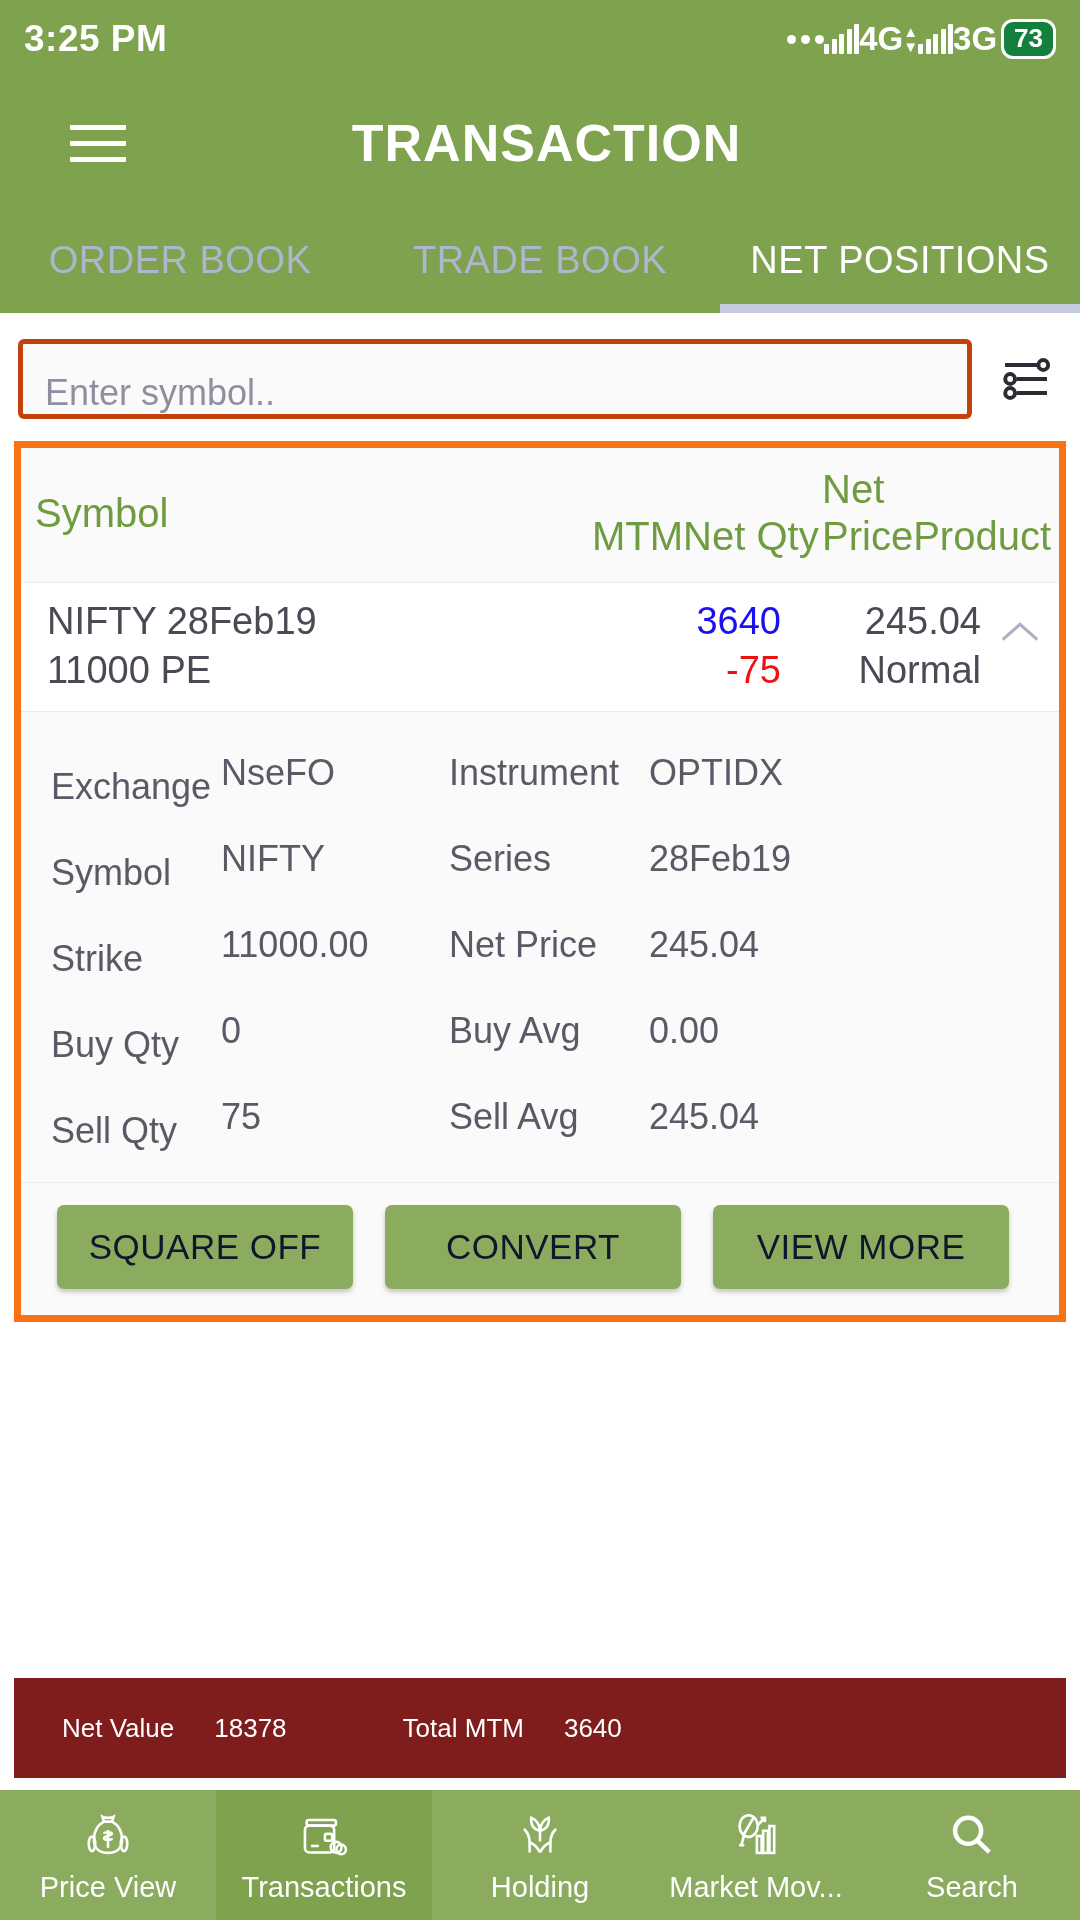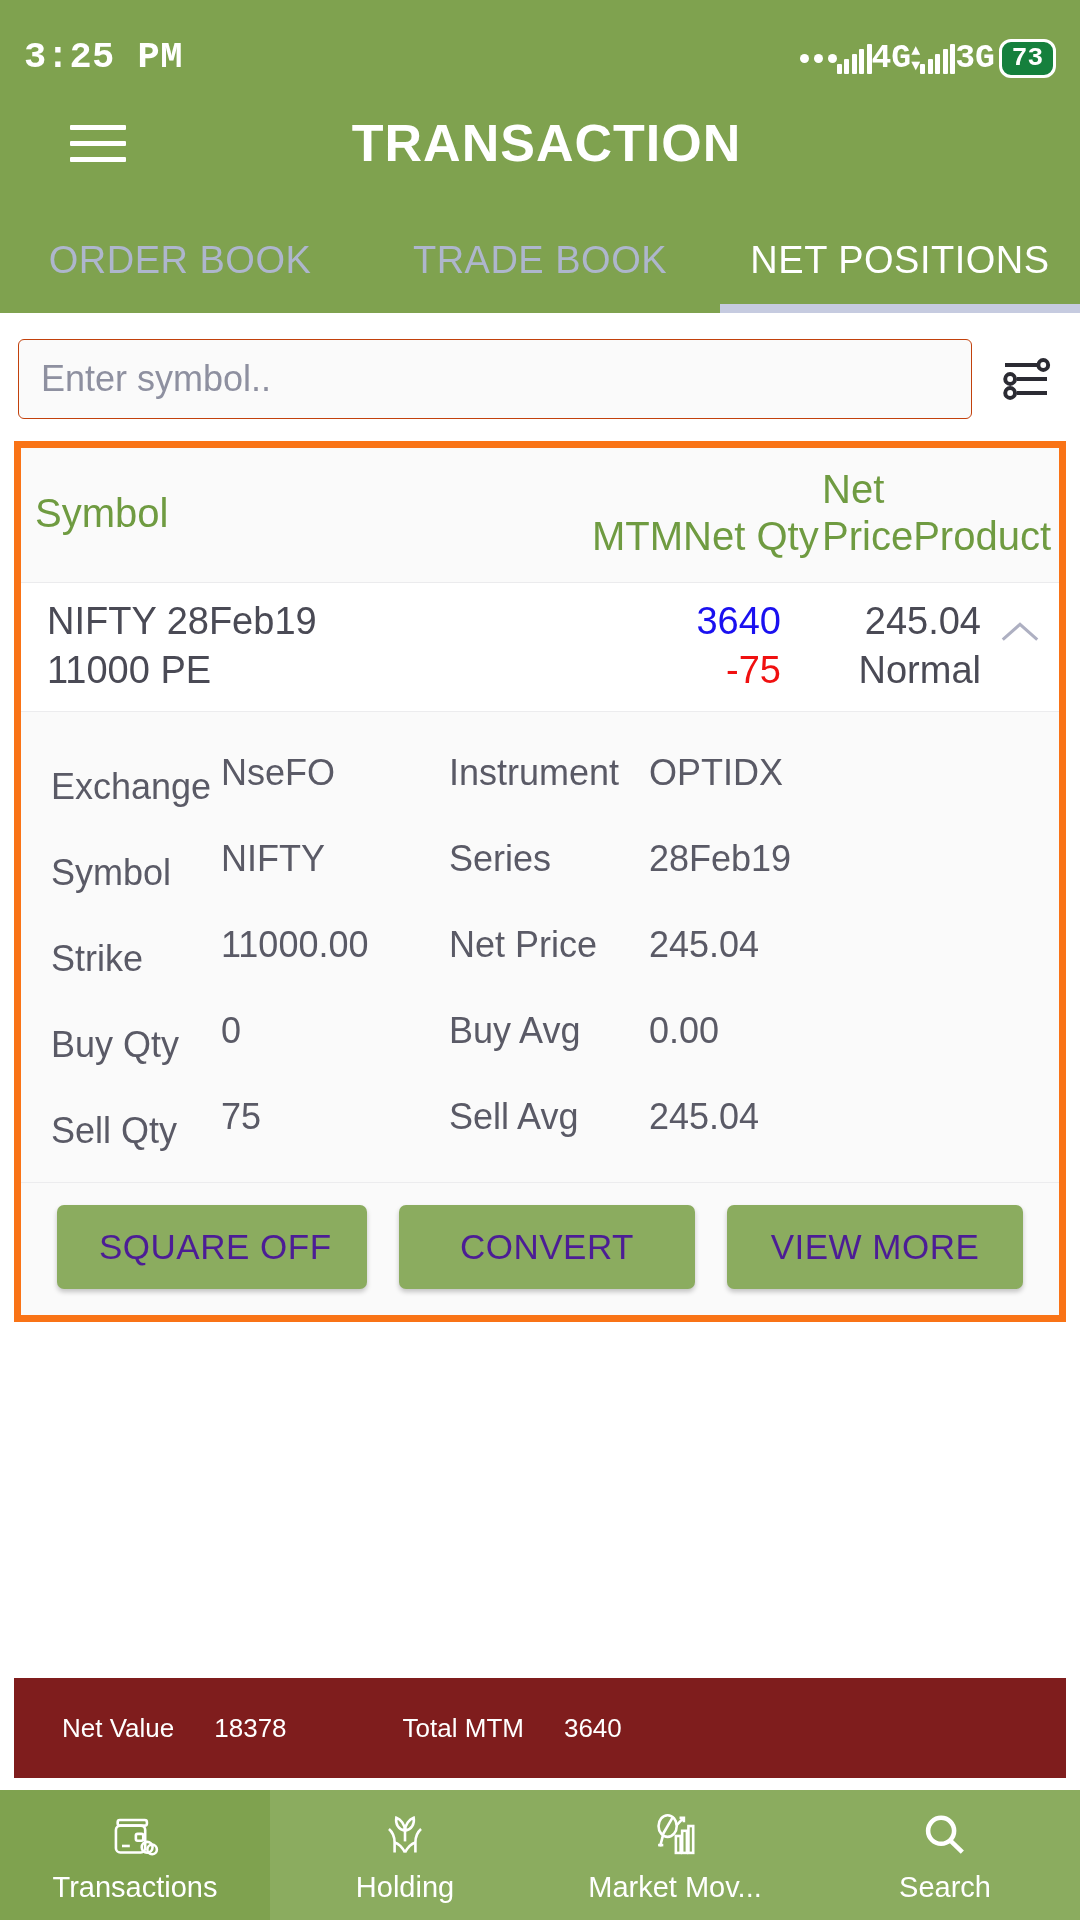--- a/index.html
+++ b/index.html
@@ -13,25 +13,24 @@
     position:relative;
     width:1080px; height:1920px;
     display:flex; flex-direction:column;
     background:#ffffff;
   }
 
   
   .status-bar {
     height:78px;
     background:#7fa24f;
-    display:flex; align-items:flex-end;
+    display:flex; align-items:center;
     padding:0 24px;
     color:#ffffff;
     flex:0 0 auto;
-    font-family:Liberation Mono, monospace;
   }
   .status-time {
     font-size:37px; font-weight:bold;
     letter-spacing:0.5px;
   }
   .status-right {
     margin-left:auto;
     display:flex; align-items:center; gap:0;
   }
   .dots { display:flex; gap:5px; align-items:center; }
@@ -111,24 +110,24 @@
 
   
   .search-row {
     display:flex; align-items:center;
     padding:26px 18px 14px 18px;
     gap:18px;
   }
   .search-box {
     flex:1 1 auto;
     height:80px;
-    border:1px solid #c2410c;
+    border:5px solid #c2410c;
     border-radius:6px;
     background:#fafafa;
-    display:flex; align-items:center;
+    display:flex; align-items:flex-end;
     padding:0 22px;
   }
   .search-box input {
     width:100%; border:none; outline:none; background:transparent;
     font-family:"Liberation Sans", sans-serif;
     font-size:36px; color:#5f6070;
   }
   .search-box input::placeholder { color:#8e90a0; }
   .filter-icon {
     width:72px; height:72px;
@@ -210,27 +209,27 @@
 
   .actions {
     border-top:1px solid #ececee;
     display:flex; align-items:center;
     gap:32px;
     padding:22px 36px 26px 36px;
     background:#fafafa;
   }
   .btn {
     background:#8bac5f;
-    color:#4c1d95;
+    color:#0f172a;
     border:none;
     border-radius:7px;
     font-family:"Liberation Sans", sans-serif;
     font-size:35px;
     letter-spacing:0.5px;
-    padding:22px 42px;
+    padding:22px 28px;
     box-shadow:0 3px 5px rgba(0,0,0,0.22);
     cursor:pointer;
     white-space:nowrap;
   }
   .btn.sq { min-width:296px; }
   .btn.cv { min-width:296px; }
   .btn.vm { min-width:296px; }
 
   .spacer { flex:1 1 auto; background:#ffffff; }
 
@@ -415,20 +414,32 @@
 
   <div class="summary">
     <span class="sum-label">Net Value</span>
     <span class="sum-value">18378</span>
     <span class="sum-label second">Total MTM</span>
     <span class="sum-value">3640</span>
   </div>
 
   <div class="bottom-nav">
 
+    <div class="nav-item">
+      <div class="nav-ico">
+        <svg width="52" height="52" viewBox="0 0 24 24" fill="none" stroke="#fff" stroke-width="1.2">
+          <path d="M9.5 3.2c1 .6 4 .6 5 0l-.6 2.2h-3.8z"></path>
+          <path d="M10.1 5.4C7.2 7 5.5 10 5.5 13.6c0 4 2.6 6.2 6.5 6.2s6.5-2.2 6.5-6.2c0-3.6-1.7-6.6-4.6-8.2z"></path>
+          <path d="M12 9.2v8.2M10.2 11c0-1 3.6-1 3.6 0s-3.6.8-3.6 2 3.6 1 3.6 0"></path>
+          <ellipse cx="4.6" cy="15.6" rx="1.5" ry="3.4"></ellipse>
+          <ellipse cx="19.4" cy="15.6" rx="1.5" ry="3.4"></ellipse>
+        </svg>
+      </div>
+      <div class="nav-label">Price View</div>
+    </div>
 
     <div class="nav-item active">
       <div class="nav-ico">
         <svg width="52" height="52" viewBox="0 0 24 24" fill="none" stroke="#fff" stroke-width="1.2">
           <rect x="4" y="4.6" width="13.5" height="2.6" rx="1"></rect>
           <rect x="3.2" y="7.2" width="13.5" height="12.4" rx="2"></rect>
           <rect x="12.4" y="11" width="3.4" height="3.2" rx="0.8"></rect>
           <path d="M6 16.6h3.6"></path>
           <circle cx="17.6" cy="17.2" r="2.5"></circle>
           <circle cx="19.9" cy="18.2" r="2.2"></circle>

